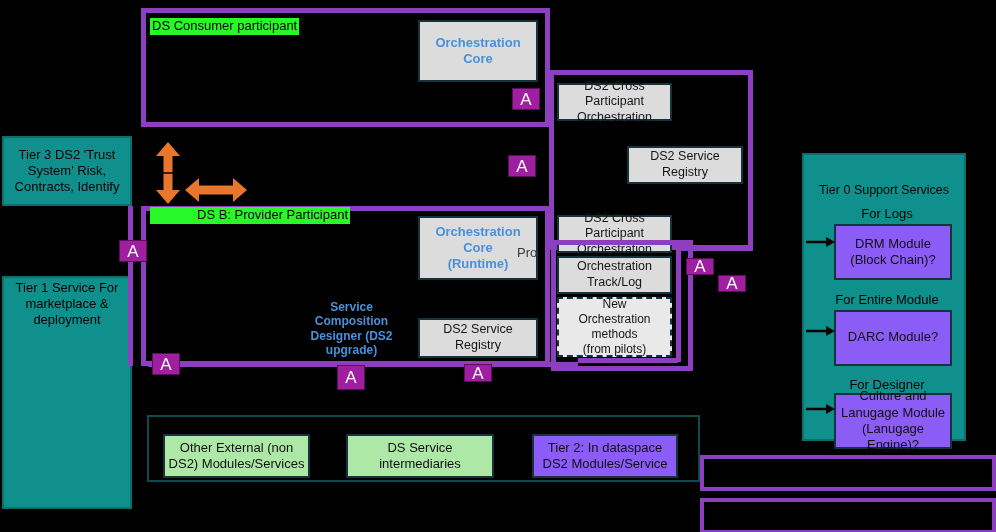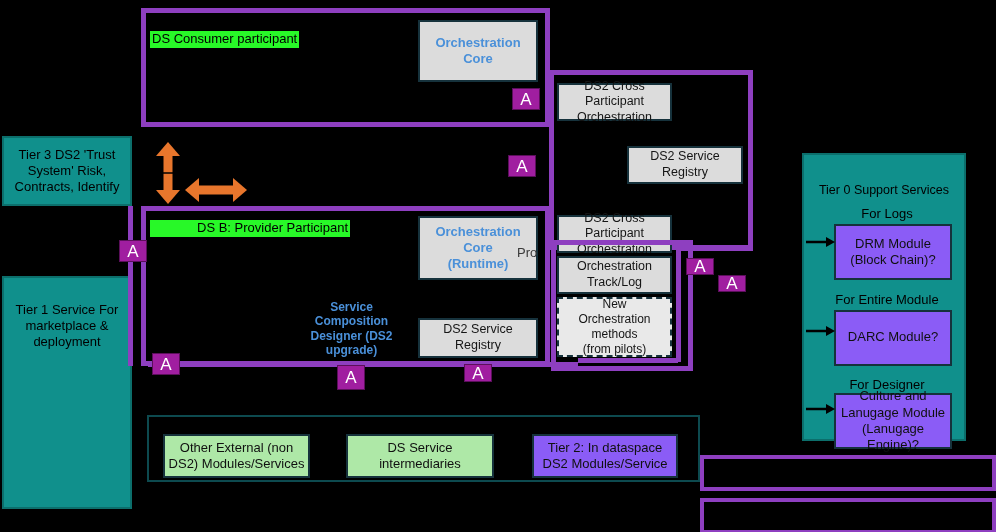--- a/index.html
+++ b/index.html
@@ -96,21 +96,20 @@
   }
 
   
   .green-label {
     background: #28f828;
     color: #000000;
     font-size: 13px;
     line-height: 1.1;
     padding: 1px 2px 2px 2px;
     white-space: nowrap;
-    margin-top: 13px;
   }
 
   
   .a-badge {
     background: #a01ea0;
     border: 1px solid #5b0f5b;
     color: #ffffff;
     display: flex;
     align-items: center;
     justify-content: center;
@@ -181,21 +180,21 @@
 
   <div class="abs pframe" style="left:551px; top:240px; width:142px; height:131px;"></div>
 
   <div class="abs grey-box" style="left:557px; top:256px; width:115px; height:36px;">Orchestration Track/Log</div>
 
   <div class="abs grey-box dashed" style="left:557px; top:297px; width:115px; height:60px;">New Orchestration methods (from pilots)</div>
 
   <div class="abs teal-panel" style="left:2px; top:136px; width:130px; height:70px;">Tier 3 DS2 'Trust System' Risk, Contracts, Identify</div>
 
   <div class="abs teal-panel plain" style="left:2px; top:276px; width:130px; height:233px;">
-    <div style="text-align:center; font-size:13px; line-height:1.22; padding:24px 6px 10px 6px; color:#000;">Tier 1 Service For marketplace &amp; deployment</div>
+    <div style="text-align:center; font-size:13px; line-height:1.22; padding:2px 6px 10px 6px; color:#000;">Tier 1 Service For marketplace &amp; deployment</div>
   </div>
 
   <div class="abs teal-panel plain" style="left:802px; top:153px; width:164px; height:288px;">
     <div style="text-align:center; font-size:12.5px; padding-top:28px; color:#000;">Tier 0 Support Services</div>
 
     <div style="position:relative; margin-top:8px;">
       <div class="plain-text" style="padding-left:6px;">For Logs</div>
       <div class="cyan-box" style="position:absolute; left:30px; top:18px; width:110px; height:48px;">DRM Module (Block Chain)?</div>
     </div>
 

